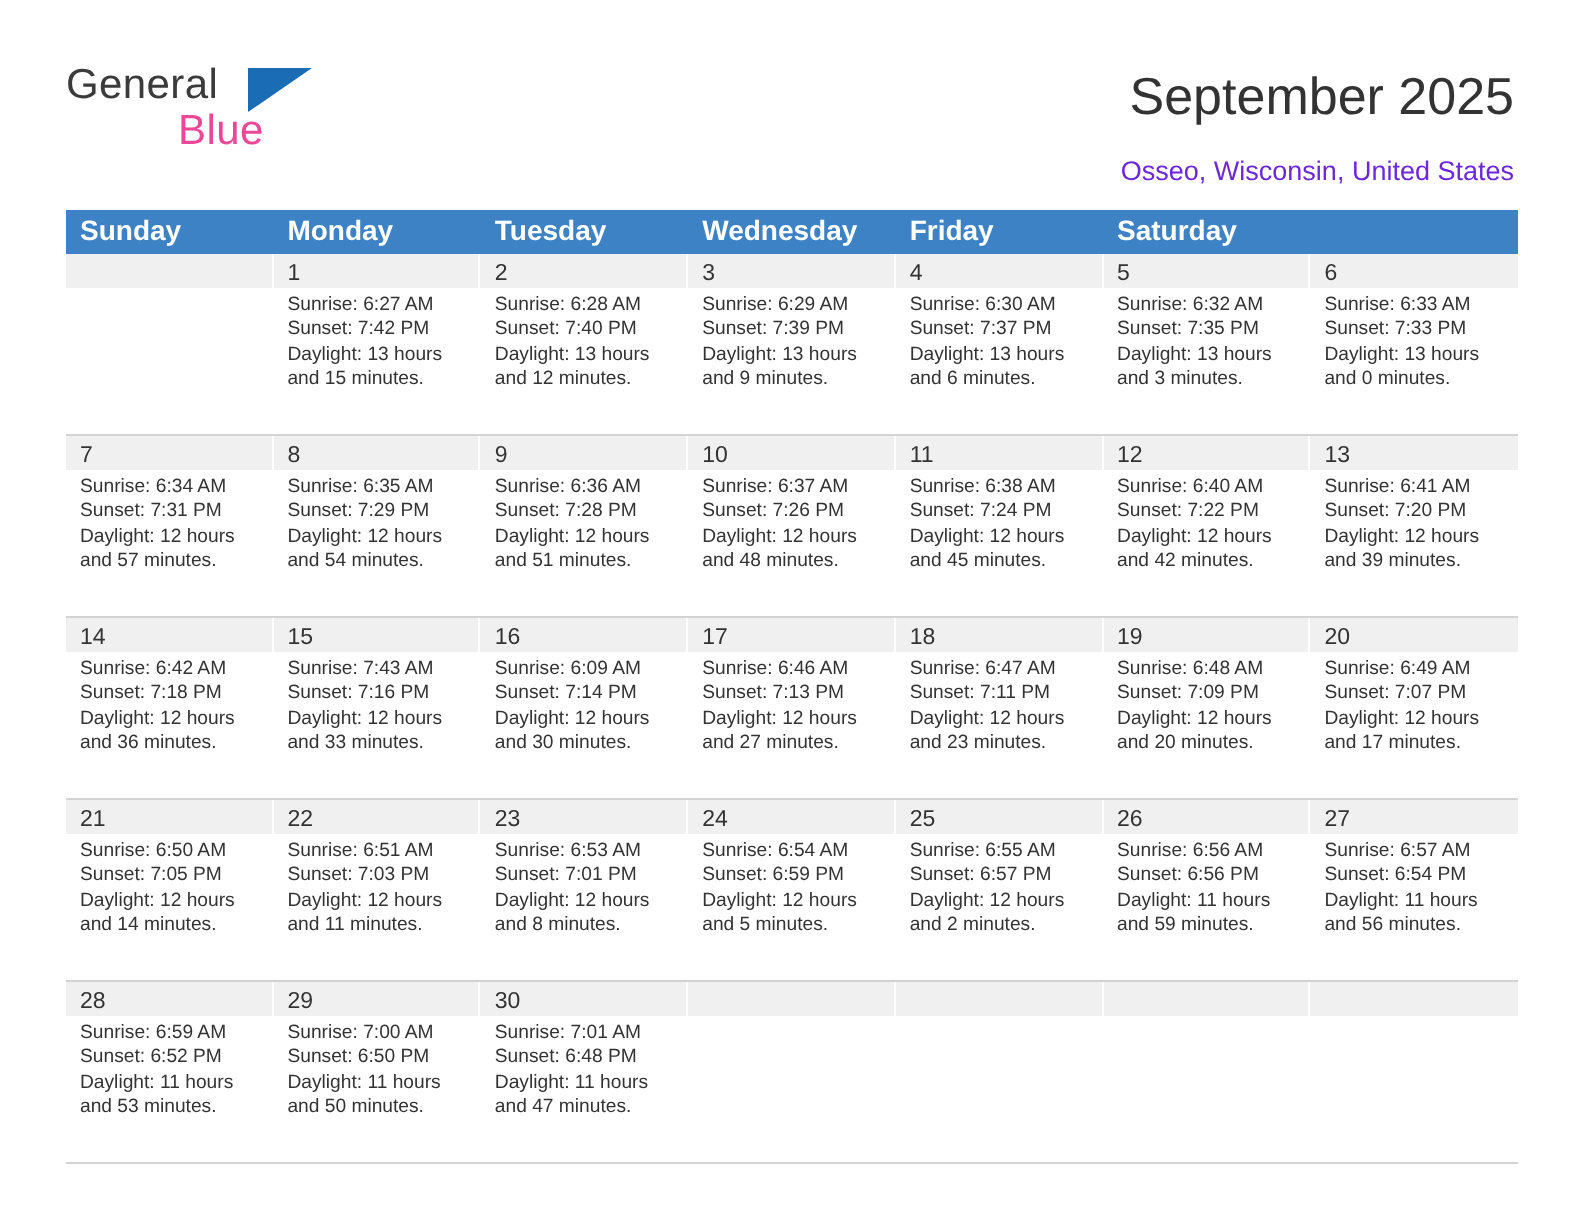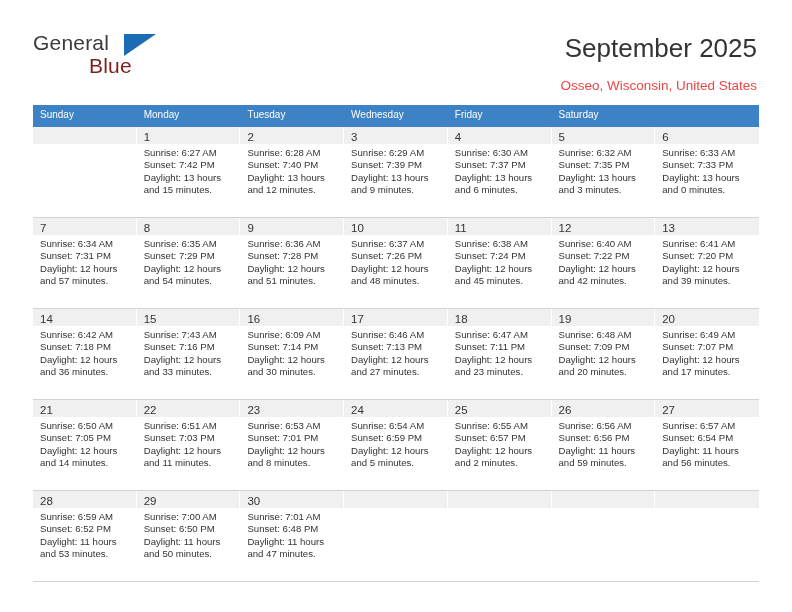--- a/index.html
+++ b/index.html
@@ -53,40 +53,40 @@
     height: 0;
     border-left: 32px solid #1a6cb5;
     border-bottom: 22px solid transparent;
   }
   .logo-blue {
     position: absolute;
     left: 56px;
     top: 23px;
     font-size: 21px;
     letter-spacing: 0.2px;
-    color: #7f1d1d;
+    color: #ec4899;
     font-family: "Liberation Sans", sans-serif;
   }
   .title {
     position: absolute;
     right: 35px;
     top: 33px;
     font-size: 26px;
     color: #333333;
     text-align: right;
     white-space: nowrap;
     font-family: "Liberation Sans", sans-serif;
     margin-left: 16px;
   }
   .subtitle {
     position: absolute;
     right: 35px;
     top: 78px;
     font-size: 13.5px;
-    color: #ef4444;
+    color: #6d28d9;
     text-align: right;
     white-space: nowrap;
     font-family: "Liberation Sans", sans-serif;
   }
 
   
   .calendar {
     position: absolute;
     left: 33px;
     top: 105px;
@@ -95,25 +95,26 @@
   .cal-header {
     display: flex;
     width: 726px;
     background: #3c82c4;
   }
   .cal-header .dow {
     width: 103.71px;
     box-sizing: border-box;
     padding: 3px 0 4px 7px;
     color: #ffffff;
-    font-size: 10px;
+    font-size: 14px;
     line-height: 14px;
     height: 22px;
     white-space: nowrap;
     overflow: hidden;
+    font-weight: bold;
   }
   .week {
     display: flex;
     width: 726px;
     border-bottom: 1px solid #d3d3d3;
   }
   .week:last-child {
     border-bottom: 1px solid #d3d3d3;
   }
   .cell {

